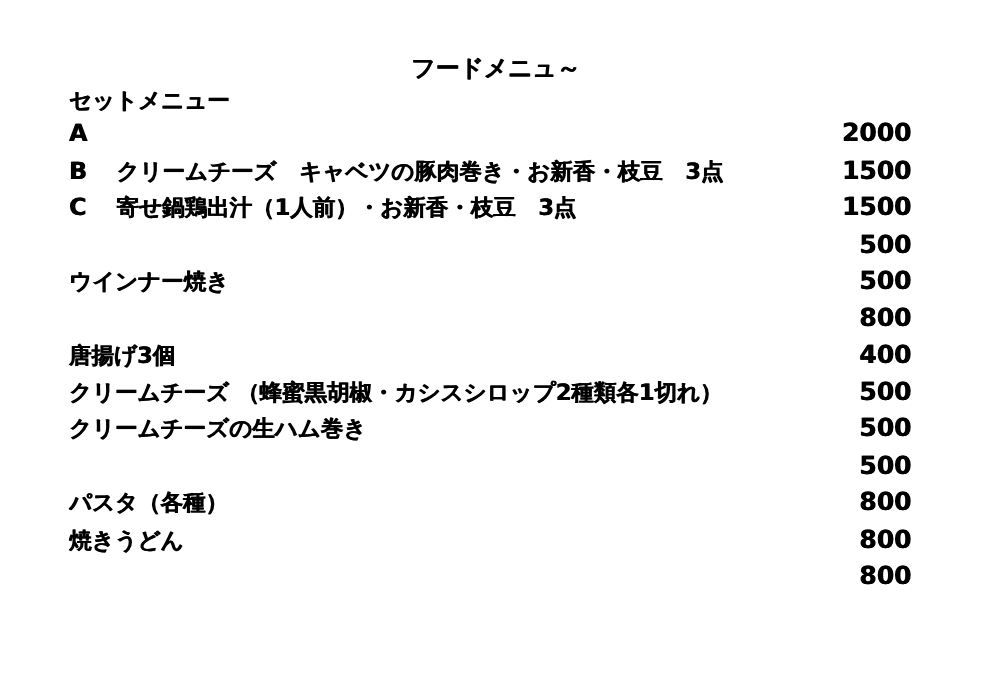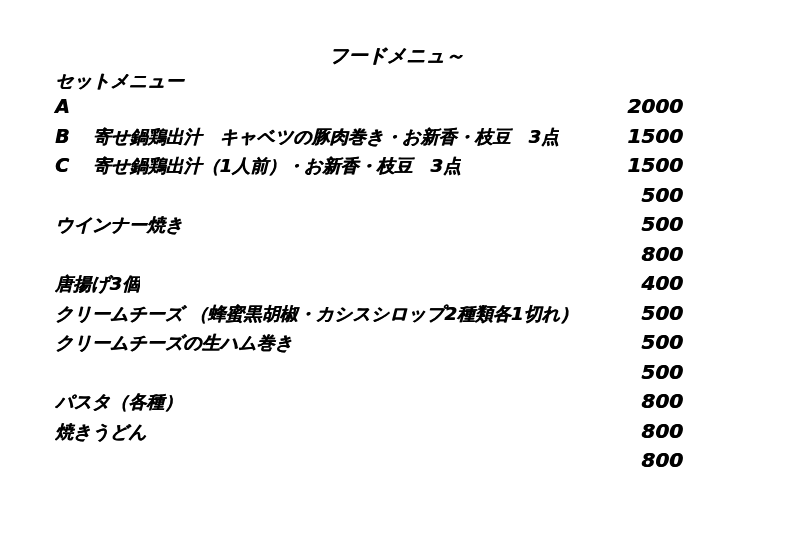--- a/index.html
+++ b/index.html
@@ -8,33 +8,32 @@
     background: #ffffff;
   }
   .page {
     position: relative;
     width: 793px;
     height: 560px;
     background: #ffffff;
     color: #000000;
     font-family: "DejaVu Sans", sans-serif;
     font-weight: bold;
-    font-style: italic;
     overflow: hidden;
   }
   .title {
     margin: 42px 0 0 0;
     width: 100%;
     text-align: center;
     font-size: 19px;
     line-height: 26px;
     text-shadow: 0.6px 0 currentColor;
   }
   .menu {
-    margin: 2px 110px 0 55px; 
+    margin: 2px 64px 0 55px; 
   }
   .section-header {
     font-size: 18px;
     line-height: 22px;
     text-shadow: 0.6px 0 currentColor;
   }
   .row {
     display: flex;
     align-items: baseline;
     height: 29.5px;
@@ -66,21 +65,21 @@
 
   <div class="menu">
     <div class="section-header">セットメニュー</div>
 
     <div class="row">
       <span class="letter">A</span>
       <span class="price">2000</span>
     </div>
     <div class="row">
       <span class="letter">B</span>
-      <span class="name">寄せ鍋鶏出汁　キャベツの豚肉巻き・お新香・枝豆　3点</span>
+      <span class="name">クリームチーズ　キャベツの豚肉巻き・お新香・枝豆　3点</span>
       <span class="price">1500</span>
     </div>
     <div class="row">
       <span class="letter">C</span>
       <span class="name">寄せ鍋鶏出汁（1人前）・お新香・枝豆　3点</span>
       <span class="price">1500</span>
     </div>
 
     <div class="row">
       <span class="price">500</span>

